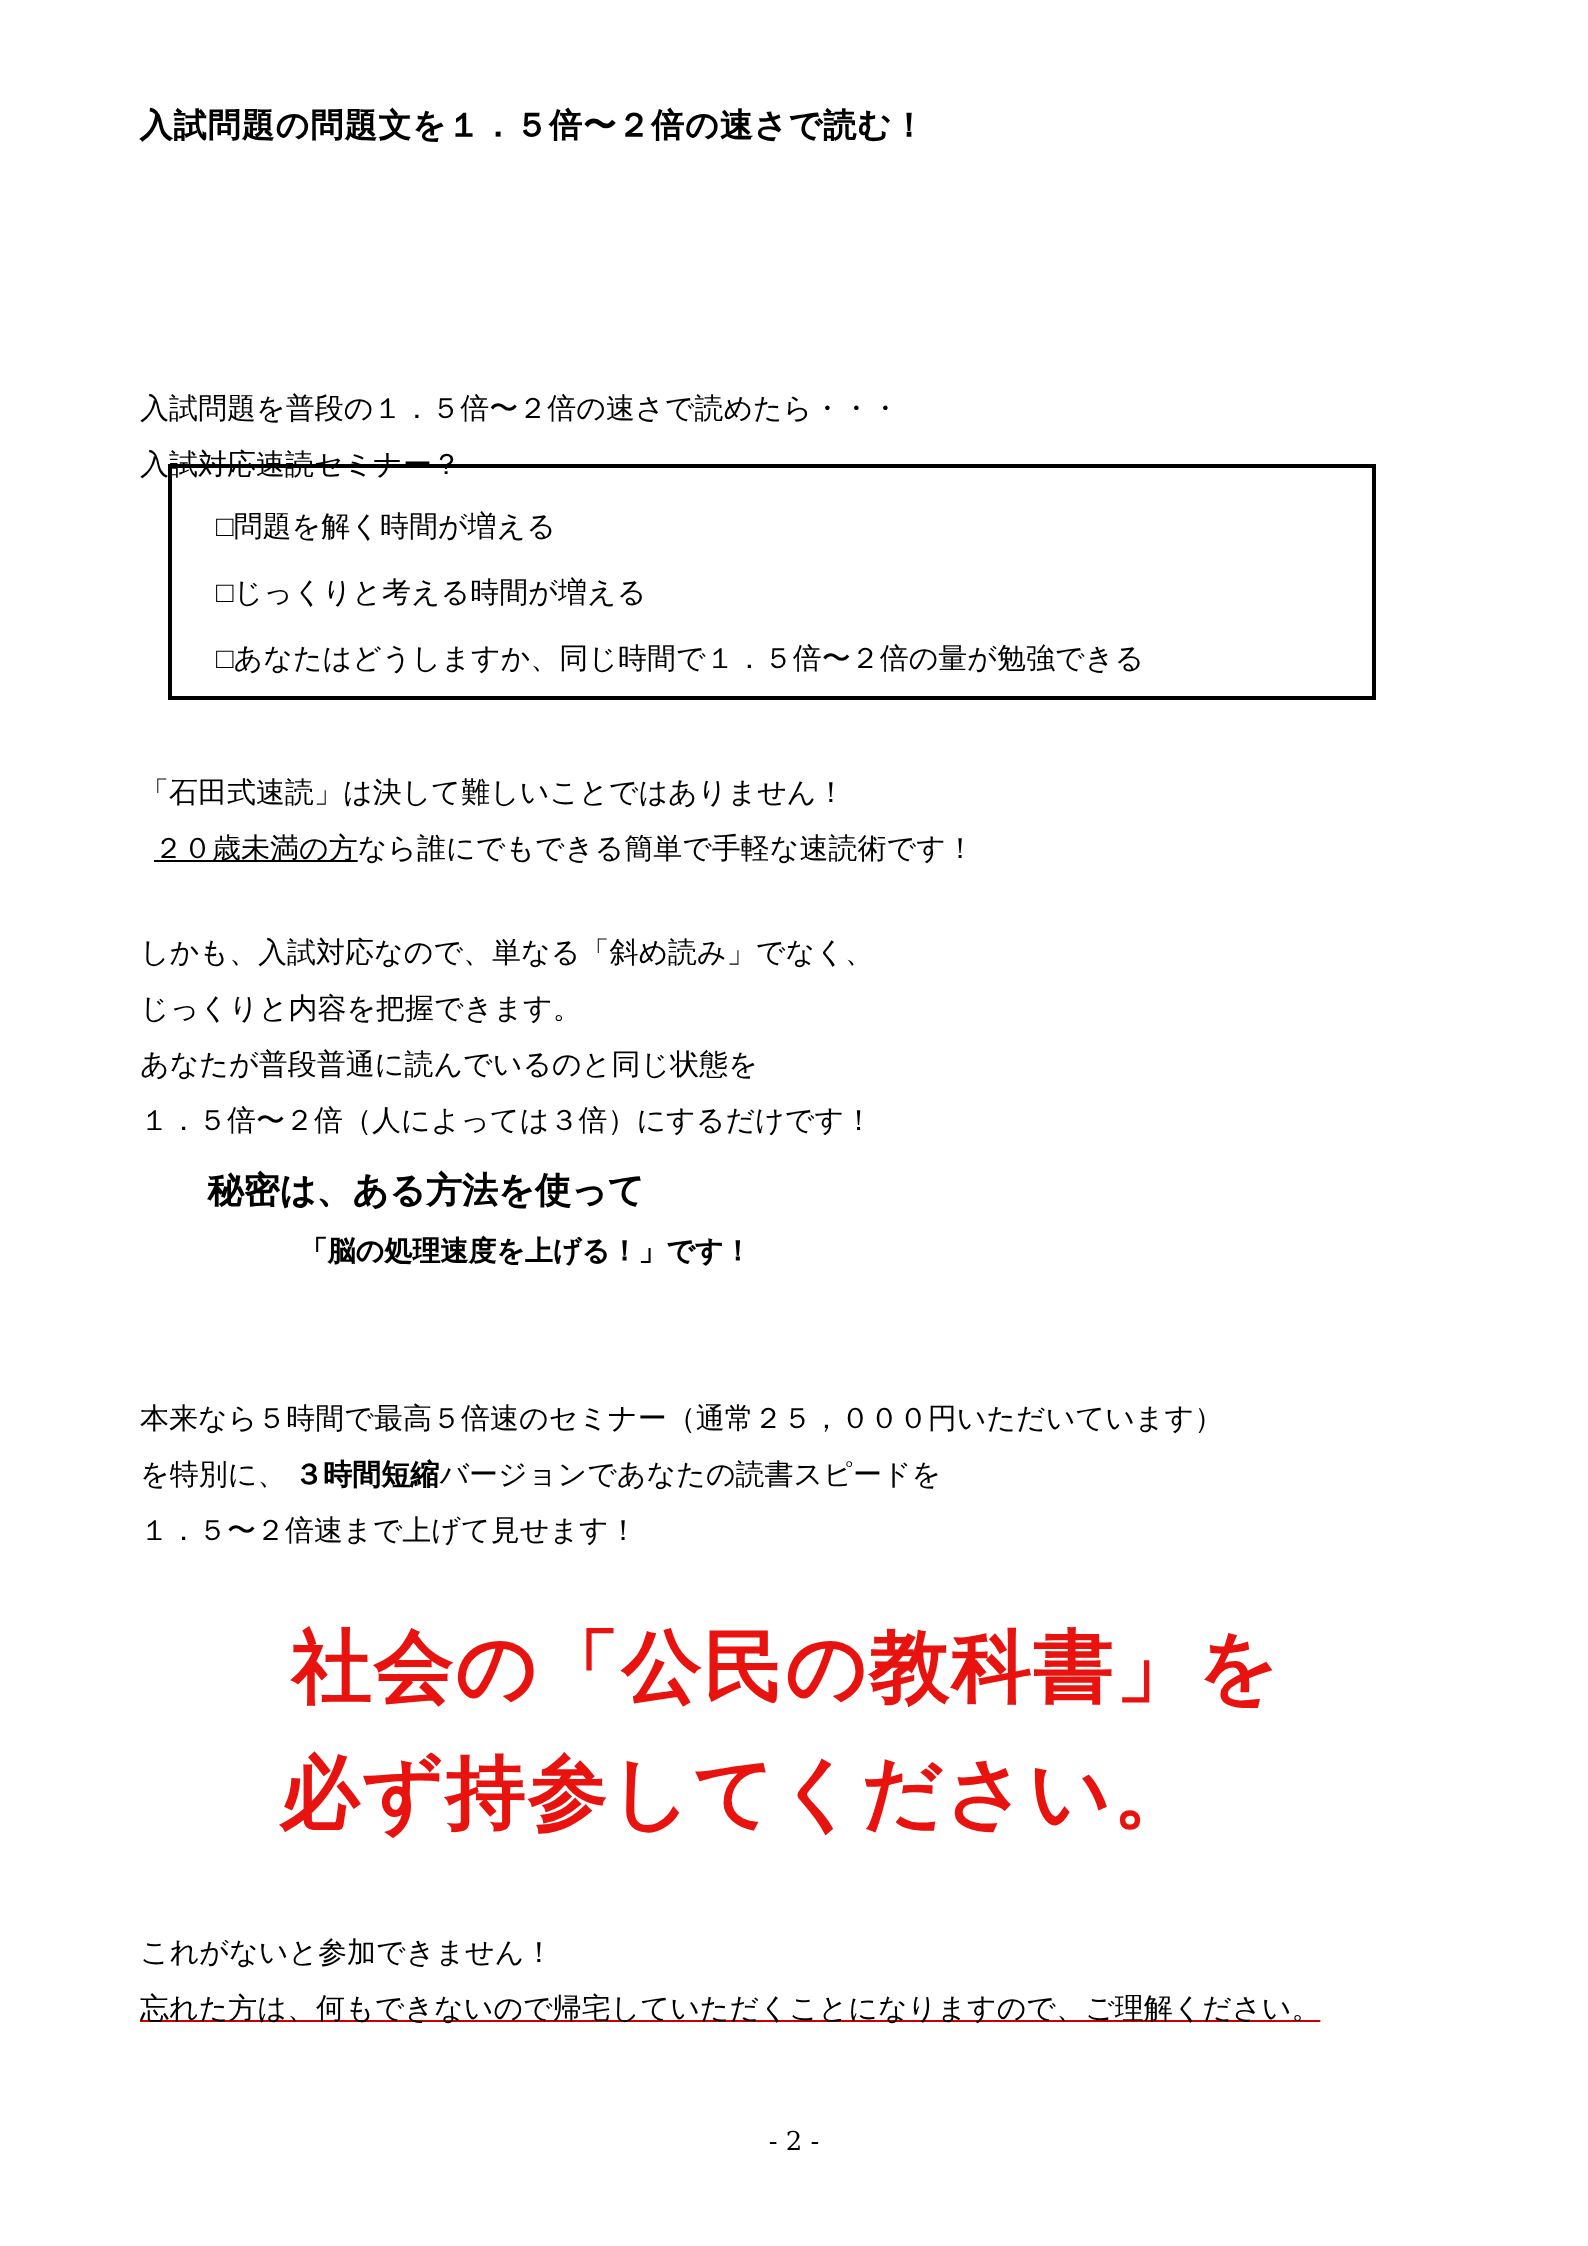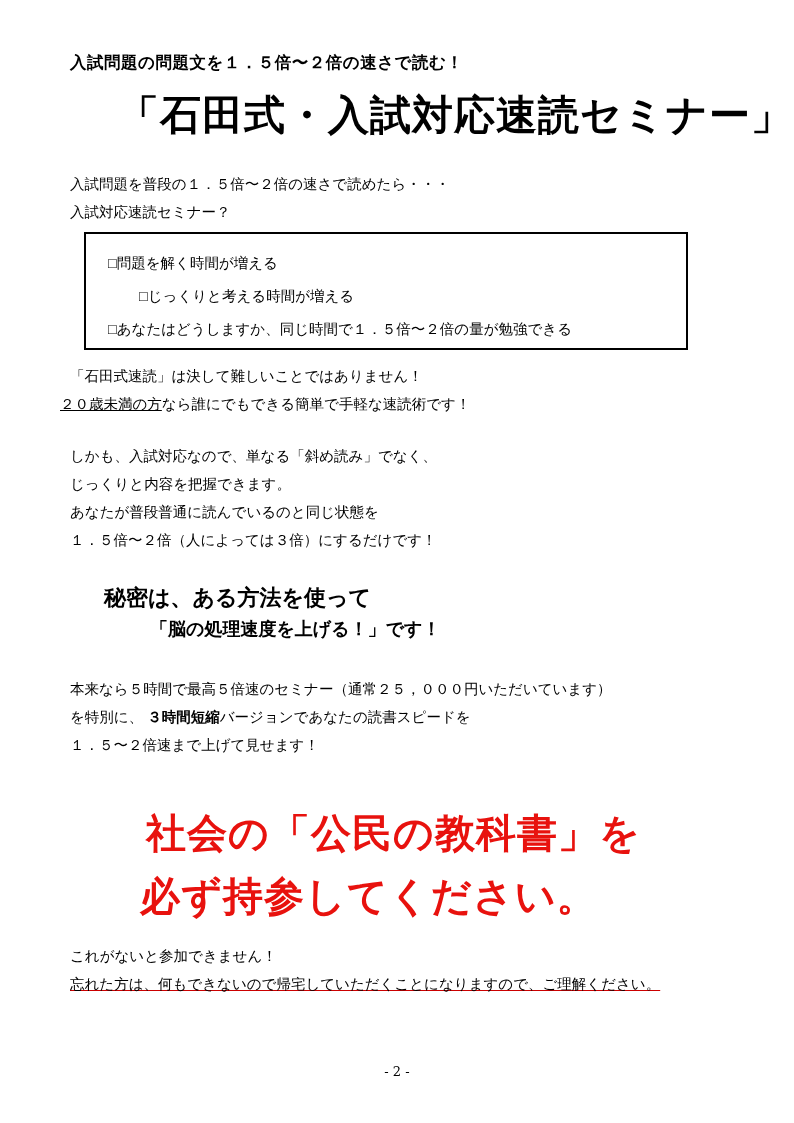--- a/index.html
+++ b/index.html
@@ -44,20 +44,21 @@
     letter-spacing: 1px;
     white-space: nowrap;
   }
 
   
   .line {
     position: absolute;
     font-size: 14.5px;
     line-height: 1.2;
     white-space: nowrap;
+    margin-top: 21px;
   }
   .sans {
     font-family: "Liberation Sans", sans-serif;
   }
   .u {
     text-decoration: underline;
   }
   .bold {
     font-weight: bold;
   }
@@ -80,30 +81,30 @@
     font-family: "Liberation Sans", sans-serif;
     white-space: nowrap;
   }
 
   
   .secret-1 {
     position: absolute;
     left: 104px;
     top: 583px;
     font-family: "DejaVu Serif", serif;
-    font-size: 22px;
+    font-size: 18px;
     font-weight: bold;
     white-space: nowrap;
   }
   .secret-2 {
     position: absolute;
     left: 150px;
     top: 617px;
     font-family: "DejaVu Serif", serif;
-    font-size: 18px;
+    font-size: 14px;
     font-weight: bold;
     white-space: nowrap;
   }
 
   
   .red-1, .red-2 {
     position: absolute;
     color: #e8120e;
     font-family: "DejaVu Serif", serif;
     font-weight: bold;
@@ -129,33 +130,32 @@
     text-decoration: underline;
     text-decoration-color: #cc0000;
   }
 </style>
 </head>
 <body>
 
 <div class="page">
 
   <div class="headline-small">入試問題の問題文を１．５倍〜２倍の速さで読む！</div>
-  <div class="headline-main">「石田式・入試対応速読セミナー」</div>
 
   <div class="line sans" style="left:70px; top:176px;">入試問題を普段の１．５倍〜２倍の速さで読めたら・・・</div>
   <div class="line sans" style="left:70px; top:204px;">入試対応速読セミナー？</div>
 
   <div class="check-box">
     <div class="check-item" style="top:20px;">□問題を解く時間が増える</div>
-    <div class="check-item" style="top:53px;margin-left:31px;">□じっくりと考える時間が増える</div>
+    <div class="check-item" style="top:53px;">□じっくりと考える時間が増える</div>
     <div class="check-item" style="top:86px;">□あなたはどうしますか、同じ時間で１．５倍〜２倍の量が勉強できる</div>
   </div>
 
   <div class="line sans" style="left:70px; top:368px;">「石田式速読」は決して難しいことではありません！</div>
-  <div class="line sans" style="left:60px; top:396px;">
+  <div class="line sans" style="left:77px; top:396px;">
     <span class="u">２０歳未満の方</span><span>なら誰にでもできる簡単で手軽な速読術です！</span>
   </div>
 
   <div class="line sans" style="left:70px; top:448px;">しかも、入試対応なので、単なる「斜め読み」でなく、</div>
   <div class="line sans" style="left:70px; top:476px;">じっくりと内容を把握できます。</div>
   <div class="line sans" style="left:70px; top:504px;">あなたが普段普通に読んでいるのと同じ状態を</div>
   <div class="line sans" style="left:70px; top:532px;">１．５倍〜２倍（人によっては３倍）にするだけです！</div>
 
   <div class="secret-1">秘密は、ある方法を使って</div>
   <div class="secret-2">「脳の処理速度を上げる！」です！</div>

